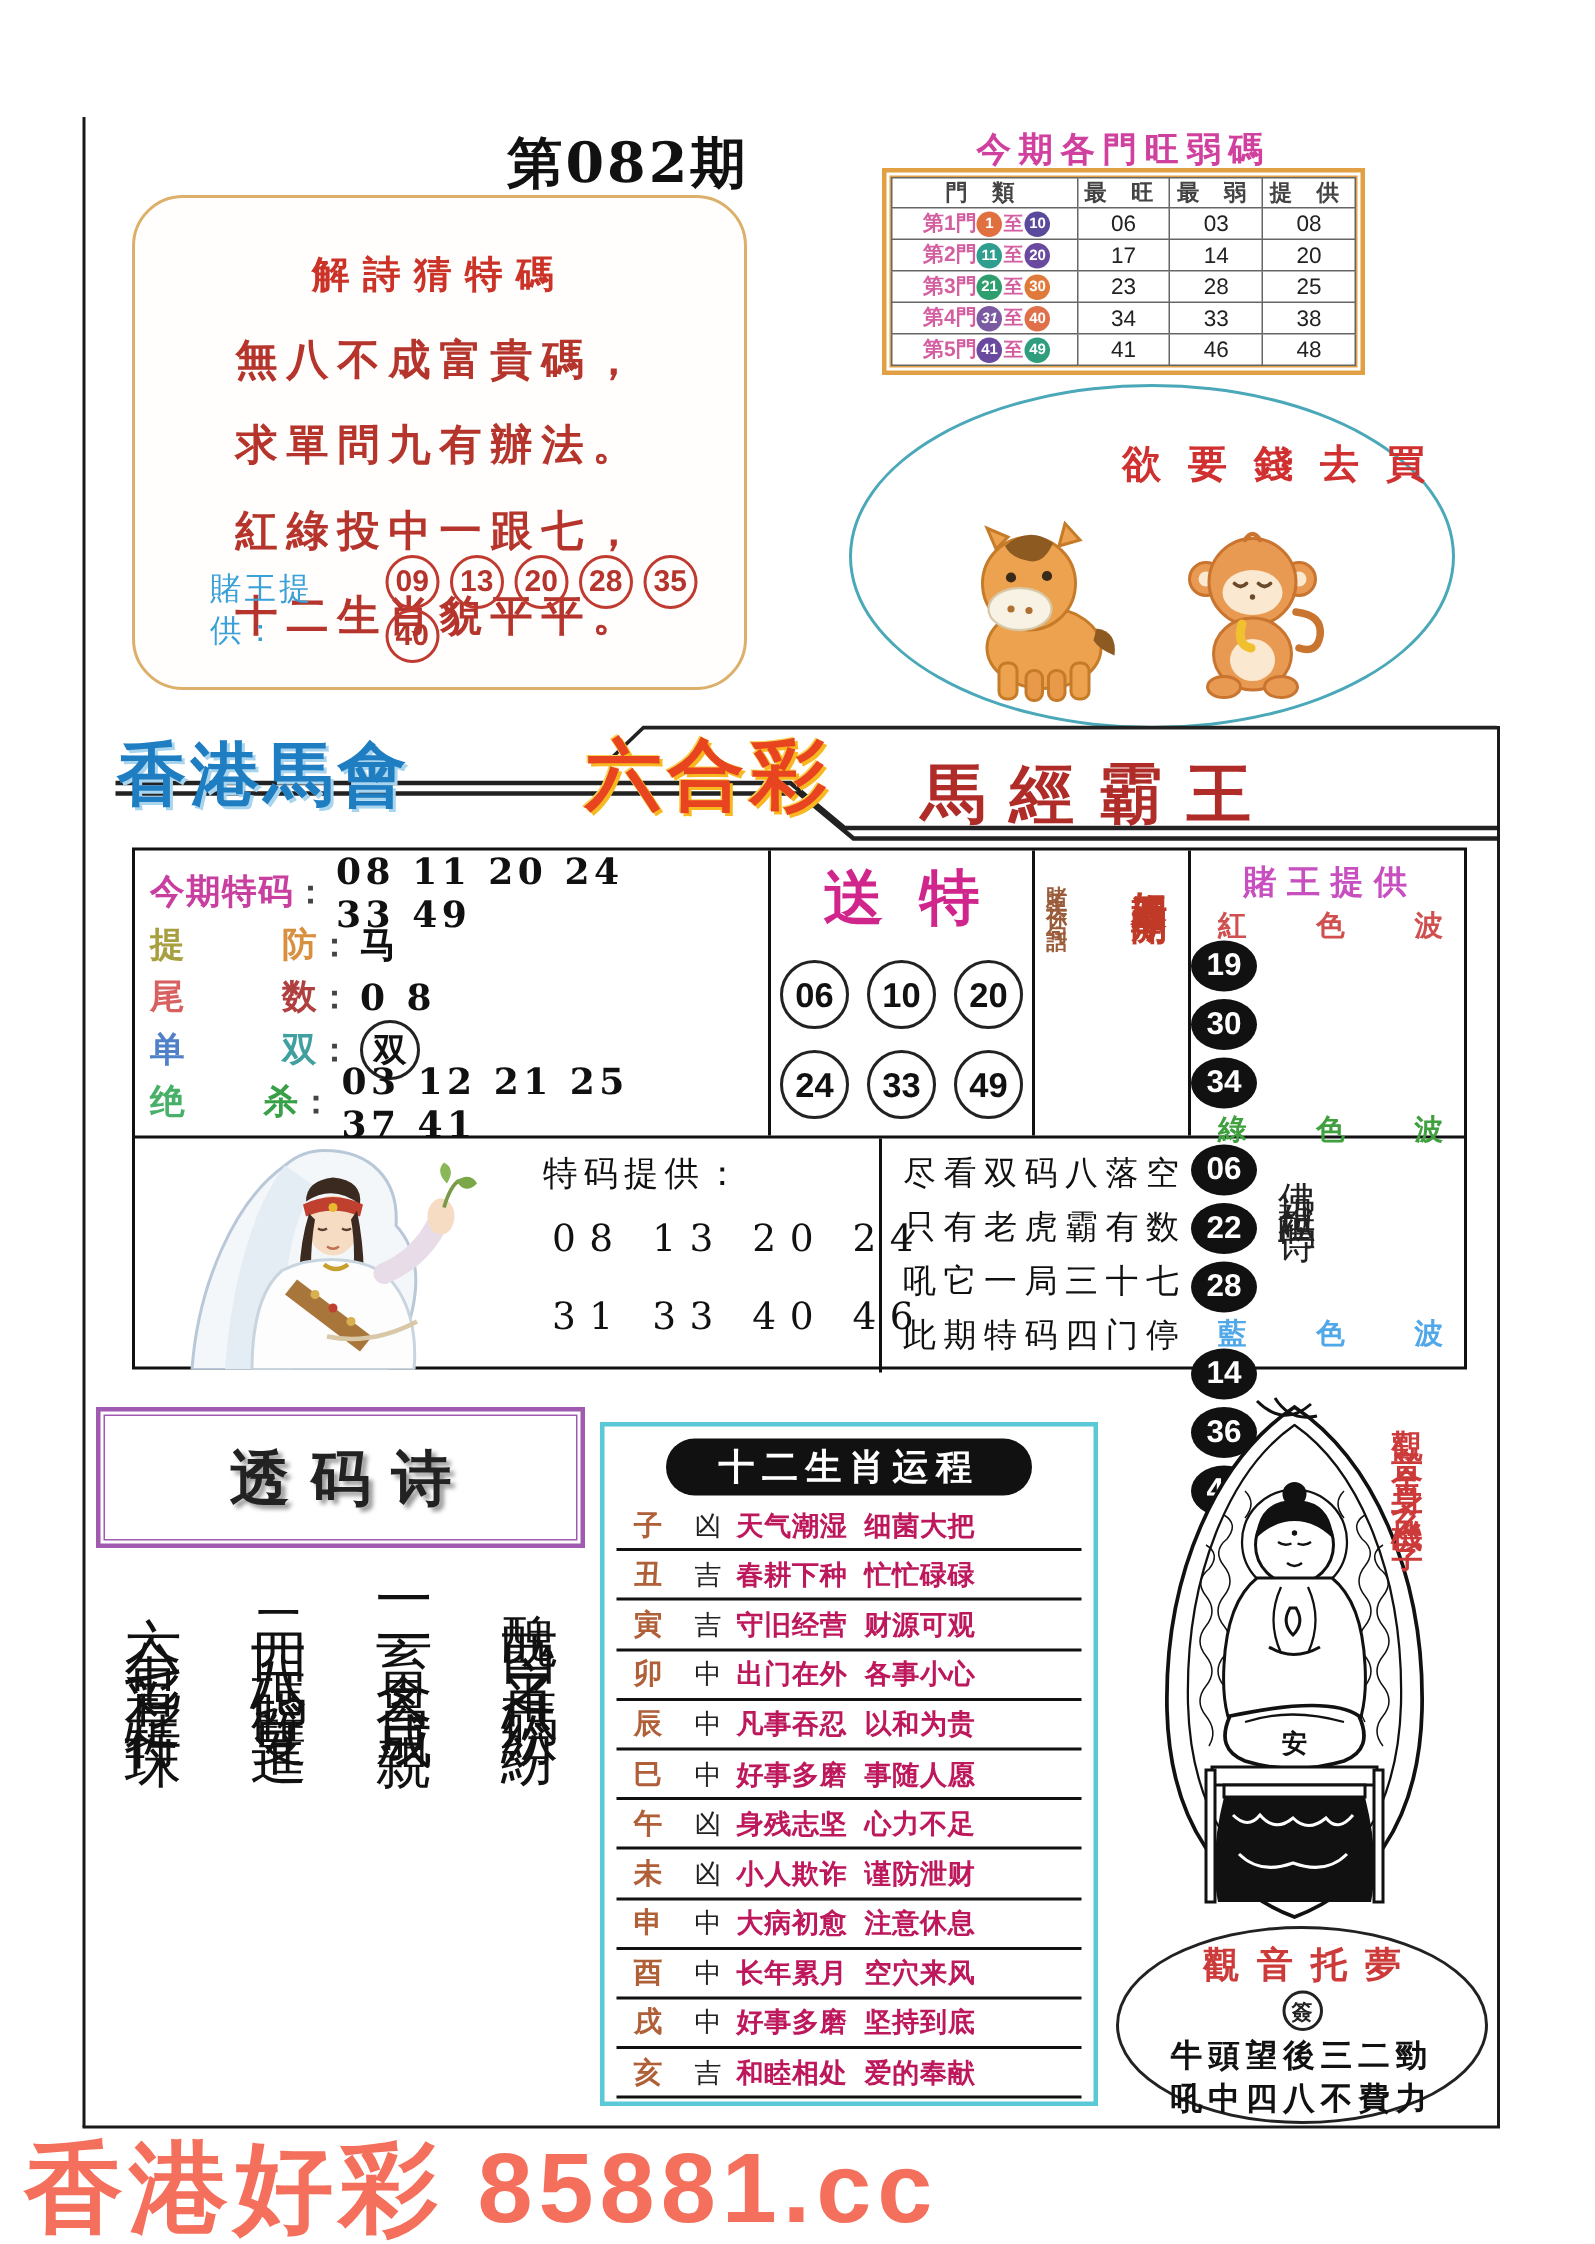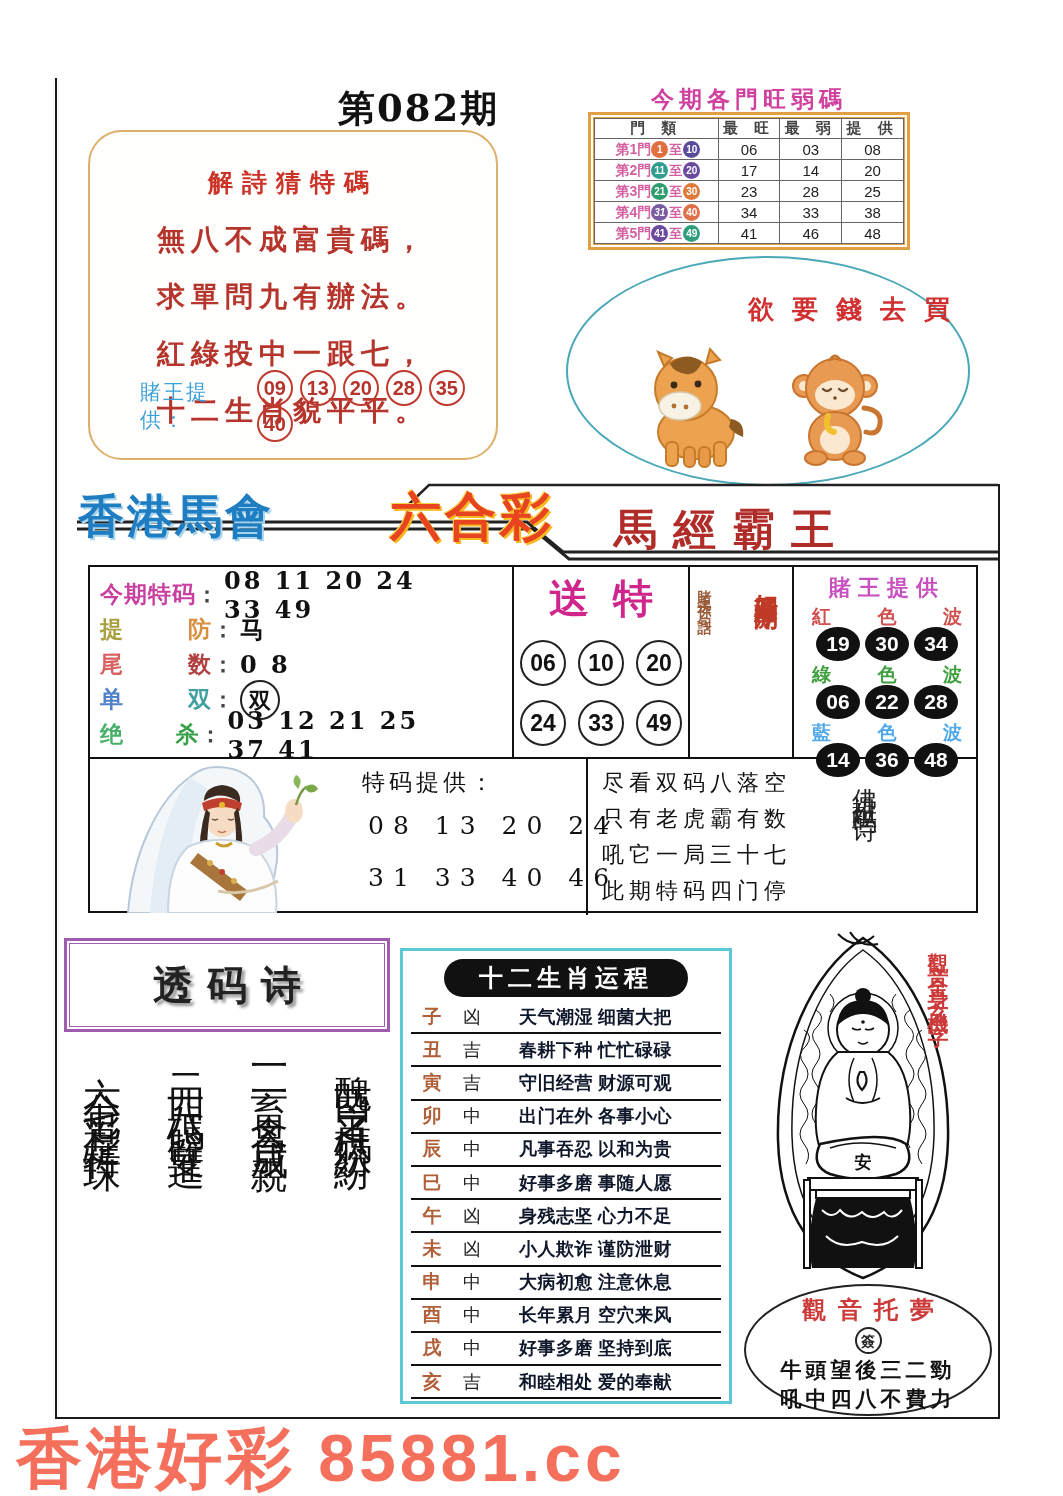--- a/index.html
+++ b/index.html
@@ -60,21 +60,21 @@
   .sendte-grid { display:flex; flex-wrap:wrap; justify-content:center; gap:14px 12px; margin-top:14px; padding:0 6px; }
   .big-circle { width:46px; height:46px; border:2px solid #222; border-radius:50%; color:#111; font-size:23px; font-weight:bold; line-height:42px; text-align:center; }
 
   .phrase-area { position:absolute; left:600px; top:0; width:102px; height:190px; }
   .phrase-small { position:absolute; left:6px; top:12px; writing-mode:vertical-rl; color:#9a5c3a; font-size:14px; font-weight:bold; letter-spacing:5px; }
   .phrase-big { position:absolute; right:10px; top:8px; writing-mode:vertical-rl; color:#c03a28; font-size:24px; font-weight:bold; letter-spacing:2px; font-family:"DejaVu Serif",serif; }
 
   .waves-area { position:absolute; left:704px; top:0; width:186px; height:190px; }
   .waves-title { margin-top:6px; text-align:center; color:#c84fc0; font-size:22px; font-weight:bold; letter-spacing:7px; }
   .wave-name { display:flex; justify-content:space-between; padding:0 18px; font-size:19px; font-weight:bold; margin-top:1px; font-family:"DejaVu Serif",serif; }
-  .wave-balls { display:flex; justify-content:center; gap:5px; margin-top:-3px; }
+  .wave-balls { display:flex; justify-content:center; gap:5px; margin-top:-3px;flex-direction:column; }
   .ball { width:44px; height:34px; background:#111; border-radius:50%; color:#fff; font-size:21px; font-weight:bold; line-height:34px; text-align:center; }
 
   .guanyin-area { position:absolute; left:0; top:192px; width:890px; height:156px; }
   .tema-label { position:absolute; left:272px; top:8px; color:#111; font-size:23px; letter-spacing:4px; font-family:"DejaVu Serif",serif; }
   .tema-line { position:absolute; left:278px; color:#111; font-size:25px; letter-spacing:9px; font-family:"DejaVu Serif",serif; }
   .fozu-poem { position:absolute; left:512px; top:6px; color:#111; font-size:22px; line-height:36px; letter-spacing:5px; font-family:"DejaVu Serif",serif; }
   .fozu-title { position:absolute; left:758px; top:10px; writing-mode:vertical-rl; color:#222; font-size:25px; letter-spacing:7px; font-family:"DejaVu Serif",serif; }
 
   
   .toumashi-box { left:64px; top:938px; width:326px; height:94px; border:3px solid #a05ab0; padding:2px; }
@@ -82,21 +82,21 @@
   .toumashi-text { font-size:40px; font-weight:bold; color:#222; letter-spacing:14px; text-indent:14px; text-shadow:3px 3px 3px #999; font-family:"DejaVu Serif",serif; }
   .calligraphy { left:62px; top:1046px; width:330px; height:366px; display:flex; flex-direction:row; justify-content:space-between; padding:0 14px; }
   .calli-col { writing-mode:vertical-rl; font-size:38px; color:#111; letter-spacing:13px; font-family:"DejaVu Serif",serif; }
 
   
   .fortune-box { left:400px; top:948px; width:332px; height:456px; border:3px solid #5bc8d8; background:#fff; }
   .fortune-header { width:244px; height:38px; margin:8px auto 4px; background:#111; border-radius:20px; color:#fff; font-size:24px; font-weight:bold; letter-spacing:5px; text-align:center; line-height:38px; font-family:"DejaVu Serif",serif; }
   .fortune-row { display:flex; align-items:center; height:33.2px; border-bottom:2px solid #111; margin:0 8px; }
   .fr-zodiac { width:42px; text-align:center; color:#b06038; font-size:19px; font-weight:bold; font-family:"DejaVu Serif",serif; }
   .fr-luck { width:38px; text-align:center; color:#222; font-size:18px; }
-  .fr-text { flex:1; color:#0f172a; font-size:18px; font-weight:bold; letter-spacing:0.5px; font-family:Liberation Serif, serif; white-space:nowrap;margin-left:28px; }
+  .fr-text { flex:1; color:#be185d; font-size:18px; font-weight:bold; letter-spacing:0.5px; font-family:Liberation Mono, monospace; white-space:nowrap; }
 
   
   .guanyin-vert { left:924px; top:936px; writing-mode:vertical-rl; color:#cc3a3a; font-size:21px; font-weight:bold; letter-spacing:12px; font-family:"DejaVu Serif",serif; }
   .dream-oval { left:744px; top:1284px; width:248px; height:132px; border:2px solid #222; border-radius:50%; background:#fff; text-align:center; }
   .dream-title { margin-top:8px; color:#cc3a3a; font-size:24px; font-weight:bold; letter-spacing:12px; text-indent:12px; font-family:"DejaVu Serif",serif; }
   .stamp { width:27px; height:27px; border:2px solid #222; border-radius:50%; margin:1px auto; font-size:14px; line-height:24px; color:#222; font-weight:bold; }
   .dream-line { color:#111; font-size:21px; font-weight:bold; letter-spacing:4px; line-height:29px; font-family:"DejaVu Serif",serif; }
 
   .footer-brand { left:16px; top:1414px; font-size:66px; font-weight:bold; color:#f4705c; letter-spacing:4px; white-space:nowrap; }
 </style>

